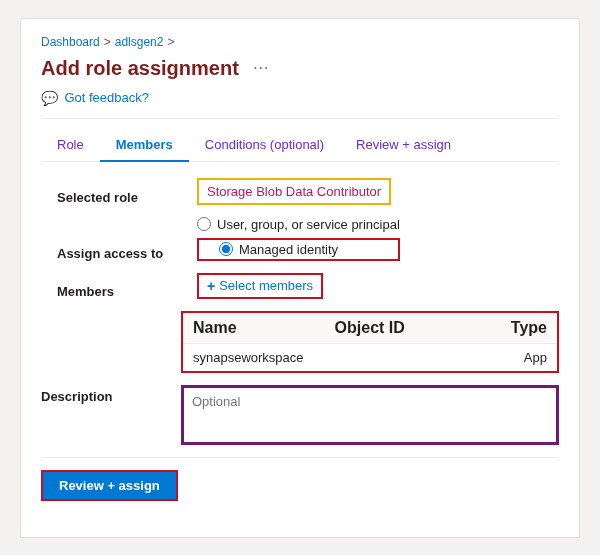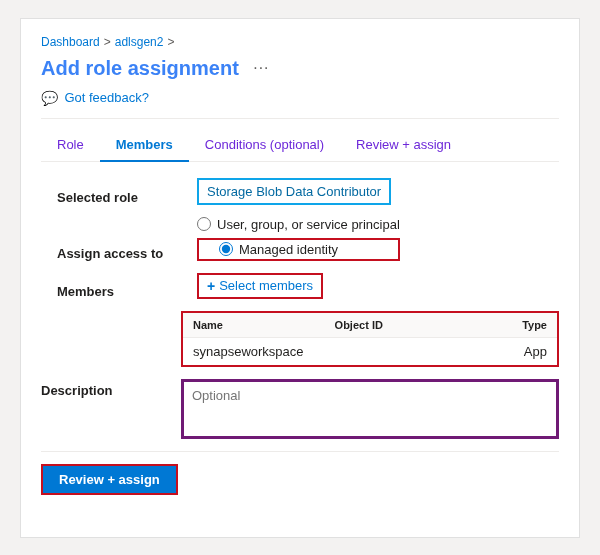--- a/index.html
+++ b/index.html
@@ -40,21 +40,21 @@
     }
     .page-title-row {
       display: flex;
       align-items: center;
       gap: 10px;
       margin-bottom: 10px;
     }
     .page-title {
       font-size: 20px;
       font-weight: 600;
-      color: #3b82f6;
+      color: #7f1d1d;
     }
     .more-btn {
       font-size: 16px;
       color: #605e5c;
       cursor: pointer;
       background: none;
       border: none;
       padding: 0 4px;
     }
     .feedback-row {
@@ -102,25 +102,25 @@
       margin-left: 16px;
     }
     .form-label {
       font-size: 13px;
       font-weight: 600;
       color: #201f1e;
       min-width: 140px;
       padding-top: 2px;
     }
     .selected-role-box {
-      border: 2px solid #0ea5e9;
+      border: 2px solid #eab308;
       padding: 4px 8px;
       display: inline-block;
       font-size: 13px;
-      color: #0369a1;
+      color: #be185d;
     }
     .radio-group {
       display: flex;
       flex-direction: column;
       gap: 6px;
     }
     .radio-option {
       display: flex;
       align-items: center;
       gap: 6px;
@@ -165,21 +165,21 @@
       margin-top: 8px;
       margin-bottom: 12px;
       width: calc(100% - 140px);
     }
     .table-header {
       display: flex;
       padding: 6px 10px;
       background: #faf9f8;
       border-bottom: 1px solid #edebe9;
       font-weight: 600;
-      font-size: 11px;
+      font-size: 16px;
       color: #201f1e;
     }
     .table-row {
       display: flex;
       padding: 6px 10px;
       font-size: 13px;
       color: #201f1e;
     }
     .col-name { flex: 2; }
     .col-objectid { flex: 2; }

